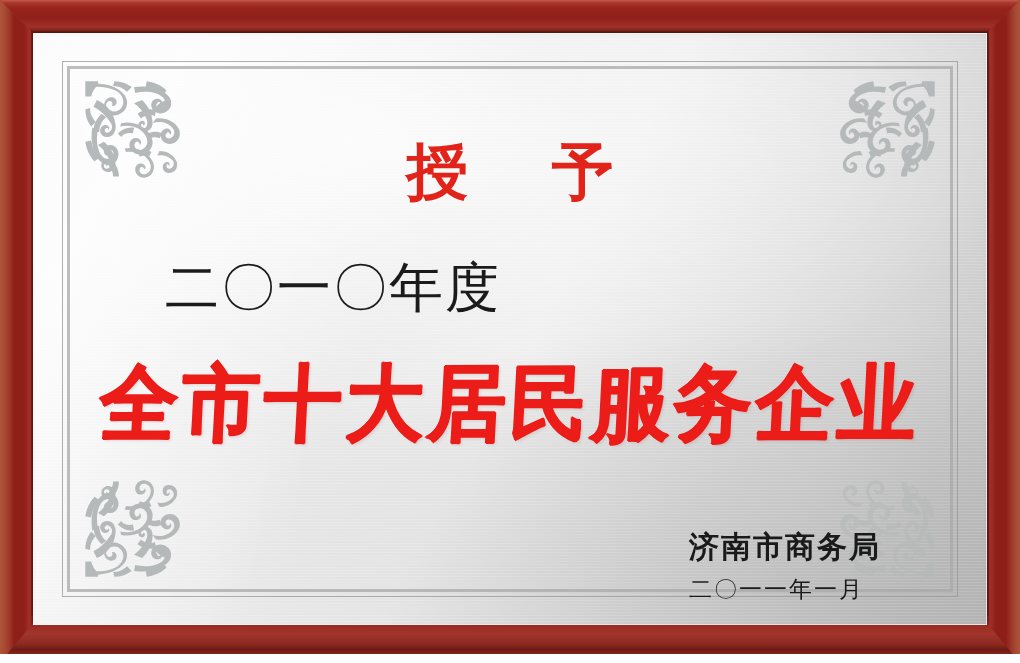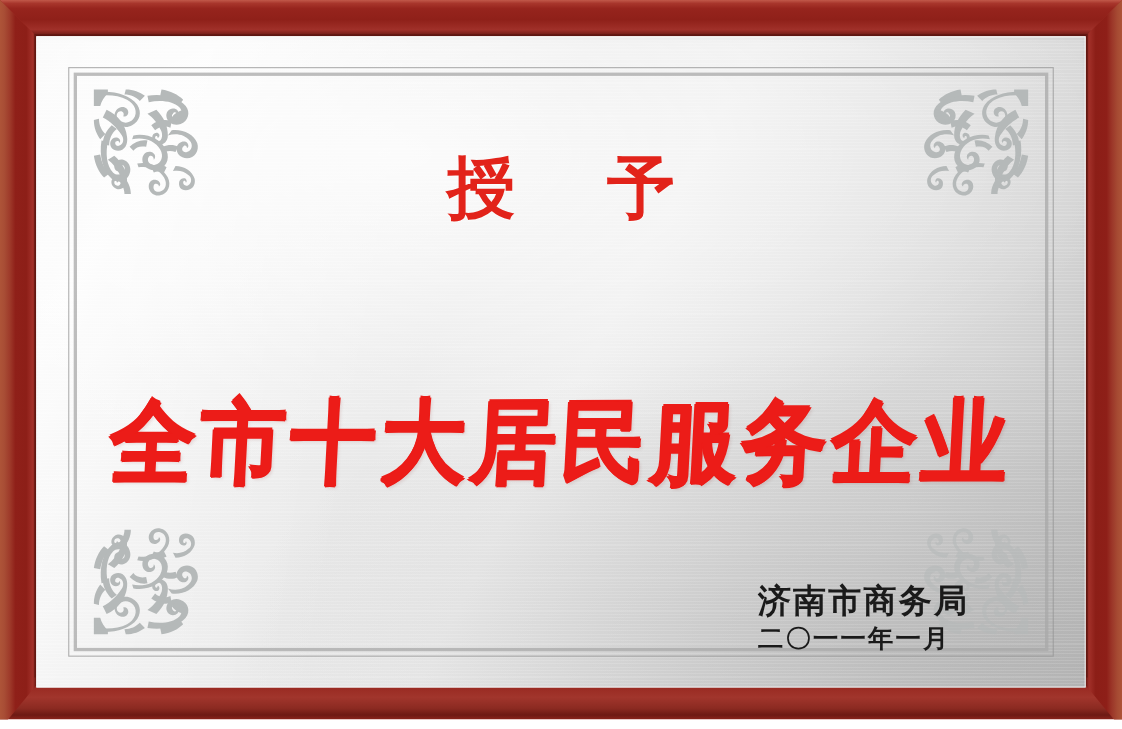--- a/index.html
+++ b/index.html
@@ -203,23 +203,23 @@
     font-family: "DejaVu Sans", "Liberation Sans", sans-serif;
   }
   .sig-org {
     font-size: 30px;
     font-weight: 700;
     letter-spacing: 2px;
     line-height: 1.25;
     white-space: nowrap;
   }
   .sig-date {
-    margin-top: 2px;
+    margin-top: 10px;
     font-size: 23px;
-    font-weight: 700;
+    font-weight: 400;
     letter-spacing: 2px;
     line-height: 1.2;
     white-space: nowrap;
   }
 </style>
 </head>
 <body>
 
 <div class="plaque">
 
@@ -349,20 +349,21 @@
           <path d="M25 70 C29 74 31 79 31 84 L26 84 C26 80 24 76 21 73 Z"></path>
           <path d="M63 24 C66 20 70 18 75 18 L75 23 C71 23 68 25 66 28 Z"></path>
           <path d="M20 33 C16 36 14 41 14 46 L9 45 C9 39 12 34 16 30 Z"></path>
         </g>
       </svg>
     </div>
 
     <div class="content">
       <div class="line-award">授 予</div>
 
+      <div class="line-year">二〇一〇年度</div>
 
       <div class="line-title">全市十大居民服务企业</div>
 
       <div class="signature">
         <div class="sig-org">济南市商务局</div>
         <div class="sig-date">二〇一一年一月</div>
       </div>
     </div>
 
   </div>

